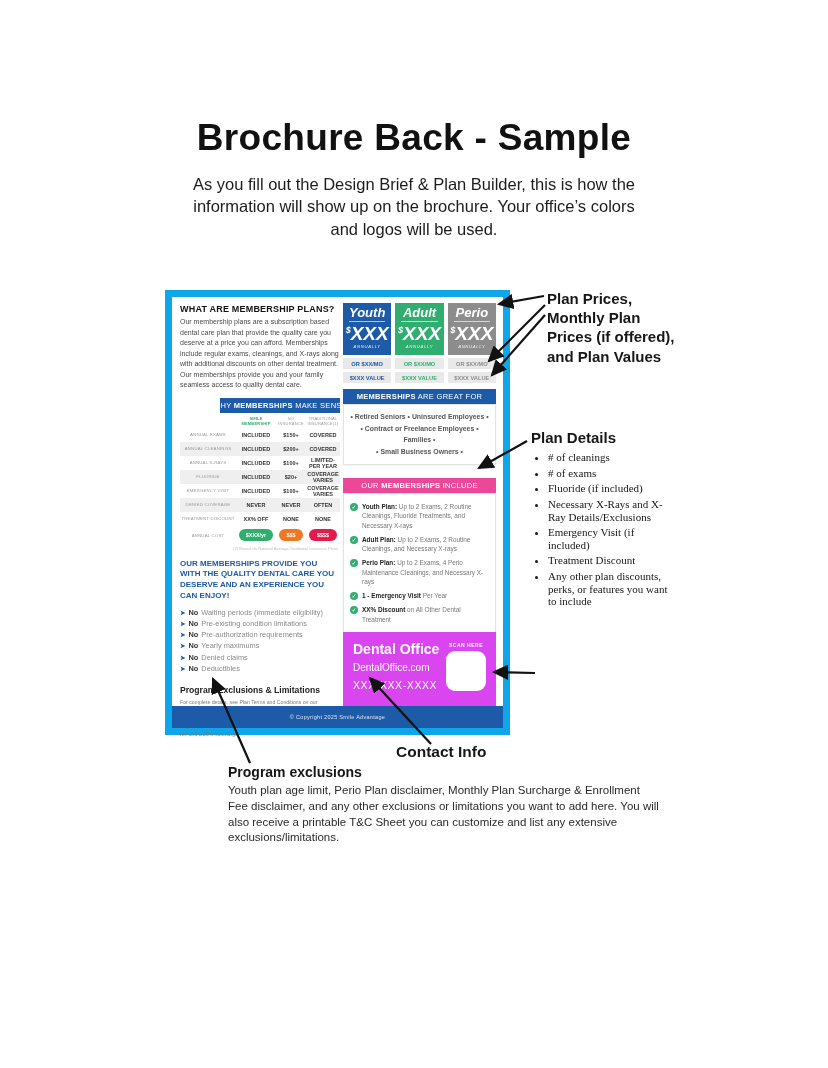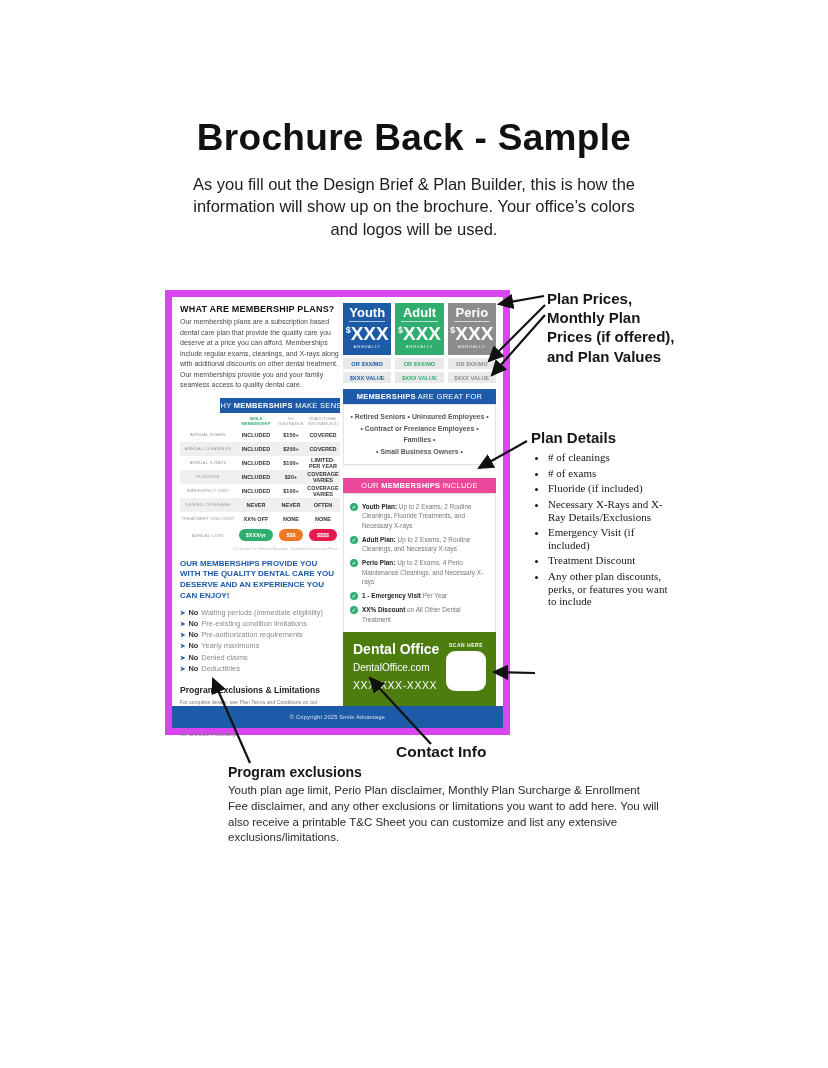--- a/index.html
+++ b/index.html
@@ -8,21 +8,21 @@
   .b{font-weight:800;}
 
   
   .page-title{position:absolute;top:117px;left:0;width:100%;text-align:center;
               font-size:37px;font-weight:800;letter-spacing:.3px;color:#111;}
   .page-subtitle{position:absolute;top:173px;left:50%;transform:translateX(-50%);
                  width:468px;text-align:center;font-size:16.5px;line-height:1.36;color:#1c1c1c;}
 
   
   .brochure{position:absolute;left:165px;top:290px;width:345px;height:445px;
-            border:7px solid #d946ef;background:#fff;box-sizing:border-box;}
+            border:7px solid #0ea5e9;background:#fff;box-sizing:border-box;}
   .col-left{position:absolute;left:8px;top:7px;width:160px;}
   .col-right{position:absolute;left:171px;top:6px;width:153px;}
 
   .what-heading{font-size:9px;font-weight:800;letter-spacing:.2px;color:#111;}
   .what-body{margin-top:3px;font-size:7px;line-height:1.5;color:#4a4a4a;}
 
   .bar{height:15px;display:flex;align-items:center;justify-content:center;gap:0;
        color:#fff;font-size:7.5px;letter-spacing:.3px;white-space:pre;}
   .why-bar{margin-top:7px;}
 
@@ -42,21 +42,21 @@
   .provide{margin-top:8px;font-size:8px;line-height:1.35;color:#1d5aa8;font-weight:600;}
   .no-list{list-style:none;margin:6px 0 0;padding:0;}
   .no-list li{font-size:7.4px;line-height:1.32;color:#8a8a8a;margin:1.5px 0;}
   .chev{color:#1d5aa8;font-size:6.5px;font-weight:700;margin-right:3px;}
   .no-list .b{color:#333;margin-right:3px;}
 
   .excl-h{margin-top:11px;font-size:8.6px;font-weight:800;color:#222;}
   .excl-b{margin-top:3px;font-size:5.2px;line-height:1.55;color:#7b7b7b;width:152px;}
 
   
-  .cards{display:flex;gap:4px;}
+  .cards{display:flex;gap:4px;font-style:italic;}
   .card{flex:1;height:52px;color:#fff;text-align:center;}
   .card-name{font-size:13px;font-weight:800;margin-top:2px;}
   .card-div{border-top:1px solid rgba(255,255,255,.65);margin:1px 6px 2px;}
   .price-row{font-size:19px;font-weight:800;line-height:1.05;}
   .dollar{font-size:9px;vertical-align:7px;}
   .annually{font-size:4.2px;letter-spacing:.7px;opacity:.9;}
   .pill-row{display:flex;gap:4px;margin-top:3px;}
   .mini-pill{flex:1;height:11px;background:#e9e9e9;display:flex;align-items:center;justify-content:center;
              font-size:5.7px;font-weight:700;}
 
@@ -250,21 +250,21 @@
         <div class="inc-item">
             <span class="check">✓</span>
             <span><span class="b">1 - Emergency Visit</span><span> Per Year</span></span>
           </div>
         <div class="inc-item">
             <span class="check">✓</span>
             <span><span class="b">XX% Discount</span><span> on All Other Dental Treatment</span></span>
           </div>
       </div>
 
-      <div class="dental-card" style="background-color: #4d7c0f;">
+      <div class="dental-card" style="background-color: #d946ef;">
         <div class="do-name">Dental Office</div>
         <div class="do-site">DentalOffice.com</div>
         <div class="do-phone">XXX-XXX-XXXX</div>
         <div class="scan-label">SCAN HERE</div>
         <div class="qr-box"></div>
       </div>
     </div>
 
     <div class="brochure-footer" style="background-color: rgb(29, 90, 168);">
       <span>© Copyright 2025 Smile Advantage</span>

